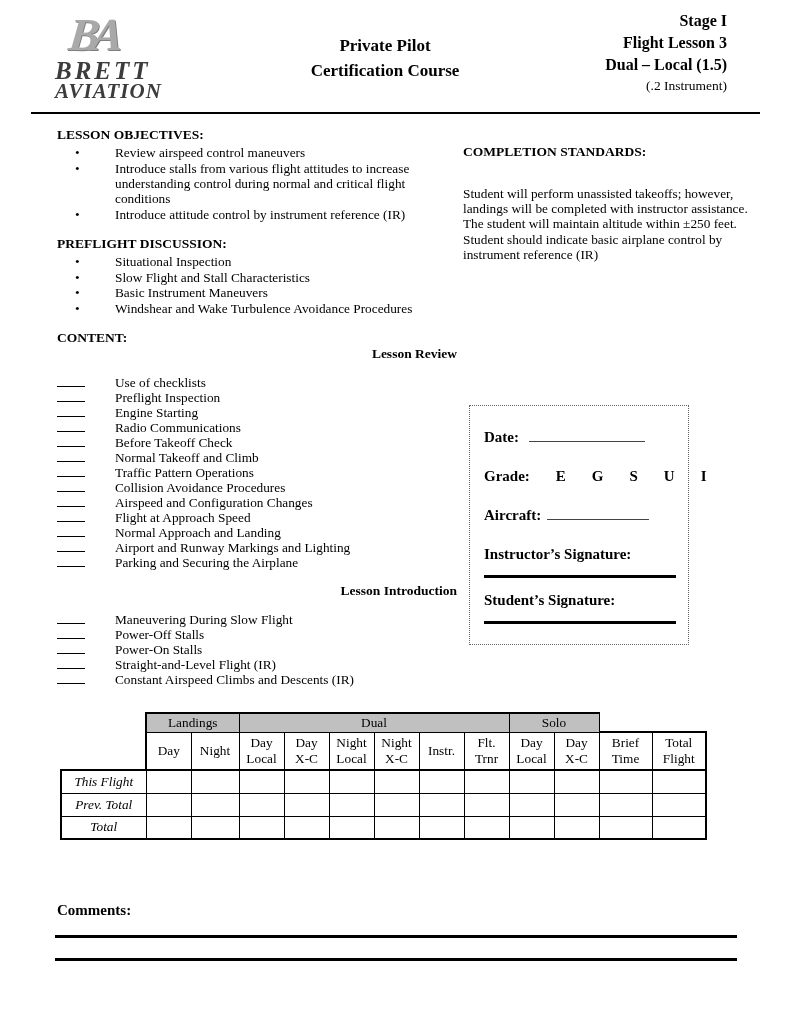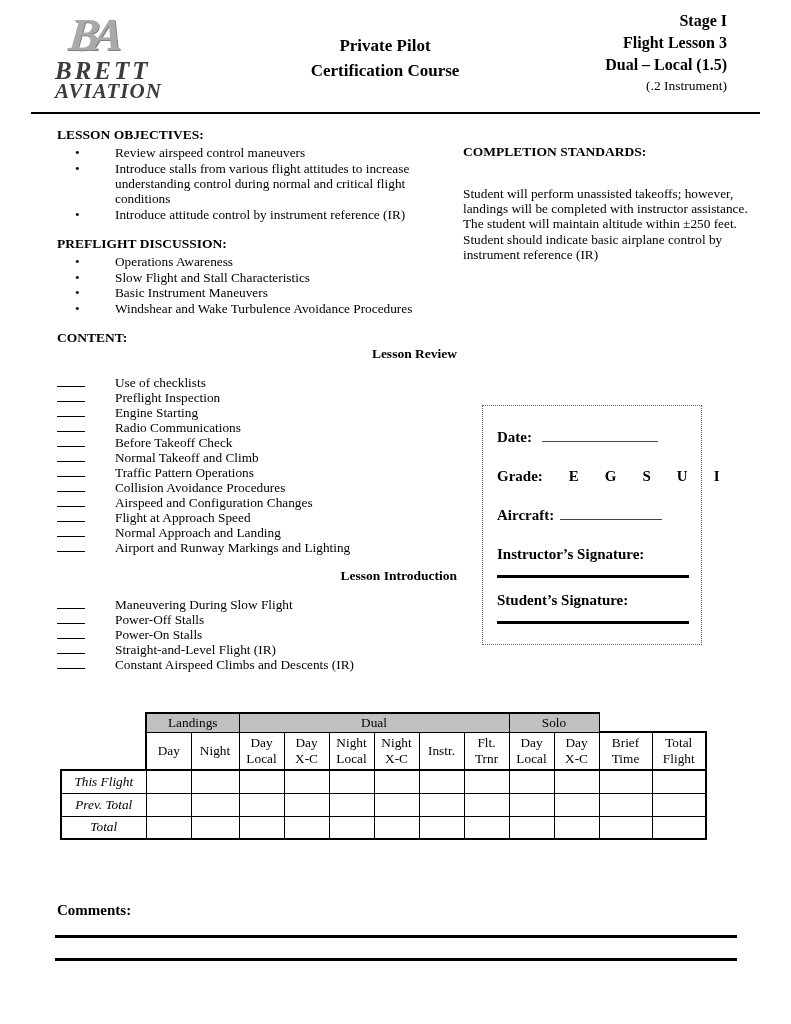--- a/index.html
+++ b/index.html
@@ -60,21 +60,21 @@
   }
   .intro-head { margin-top: 13px; }
 
   
   .completion { position: absolute; left: 463px; top: 144px; width: 290px; }
   .completion .sec-head { margin-bottom: 26px; }
   .completion .line { line-height: 15.2px; }
 
   
   .signoff-box {
-    position: absolute; left: 482px; top: 405px; width: 220px; height: 240px;
+    position: absolute; left: 469px; top: 405px; width: 220px; height: 240px;
     border: 1px dotted #666; padding: 22px 14px 0 14px;
     font-size: 15px; font-weight: bold;
   }
   .so-row { height: 19px; line-height: 19px; margin-bottom: 20px; white-space: nowrap; }
   .fill-line { display: inline-block; border-bottom: 1.4px solid #444; height: 13px; vertical-align: baseline; }
   .fill-date { width: 116px; margin-left: 10px; }
   .fill-aircraft { width: 102px; margin-left: 6px; }
   .grade-letters { display: inline-block; }
   .grade-letters span { display: inline-block; margin-left: 26px; }
   .sig-label { height: 19px; line-height: 19px; }
@@ -137,21 +137,21 @@
   <div class="left-col">
     <div class="sec-head">LESSON OBJECTIVES:</div>
     <ul class="bullets">
       <li>Review airspeed control maneuvers</li>
       <li>Introduce stalls from various flight attitudes to increase understanding control during normal and critical flight conditions</li>
       <li>Introduce attitude control by instrument reference (IR)</li>
     </ul>
 
     <div class="sec-head">PREFLIGHT DISCUSSION:</div>
     <ul class="bullets">
-      <li>Operations Awareness</li>
+      <li>Situational Inspection</li>
       <li>Slow Flight and Stall Characteristics</li>
       <li>Basic Instrument Maneuvers</li>
       <li>Windshear and Wake Turbulence Avoidance Procedures</li>
     </ul>
 
     <div class="sec-head" style="margin-bottom:0;">CONTENT:</div>
     <div class="sub-head">Lesson Review</div>
 
     <div class="checklist">
       <div class="check-item"><span class="check-blank"></span><span>Use of checklists</span></div>
@@ -159,20 +159,21 @@
       <div class="check-item"><span class="check-blank"></span><span>Engine Starting</span></div>
       <div class="check-item"><span class="check-blank"></span><span>Radio Communications</span></div>
       <div class="check-item"><span class="check-blank"></span><span>Before Takeoff Check</span></div>
       <div class="check-item"><span class="check-blank"></span><span>Normal Takeoff and Climb</span></div>
       <div class="check-item"><span class="check-blank"></span><span>Traffic Pattern Operations</span></div>
       <div class="check-item"><span class="check-blank"></span><span>Collision Avoidance Procedures</span></div>
       <div class="check-item"><span class="check-blank"></span><span>Airspeed and Configuration Changes</span></div>
       <div class="check-item"><span class="check-blank"></span><span>Flight at Approach Speed</span></div>
       <div class="check-item"><span class="check-blank"></span><span>Normal Approach and Landing</span></div>
       <div class="check-item"><span class="check-blank"></span><span>Airport and Runway Markings and Lighting</span></div>
+      <div class="check-item"><span class="check-blank"></span><span>Parking and Securing the Airplane</span></div>
     </div>
 
     <div class="sub-head intro-head">Lesson Introduction</div>
     <div class="checklist">
       <div class="check-item"><span class="check-blank"></span><span>Maneuvering During Slow Flight</span></div>
       <div class="check-item"><span class="check-blank"></span><span>Power-Off Stalls</span></div>
       <div class="check-item"><span class="check-blank"></span><span>Power-On Stalls</span></div>
       <div class="check-item"><span class="check-blank"></span><span>Straight-and-Level Flight (IR)</span></div>
       <div class="check-item"><span class="check-blank"></span><span>Constant Airspeed Climbs and Descents (IR)</span></div>
     </div>

